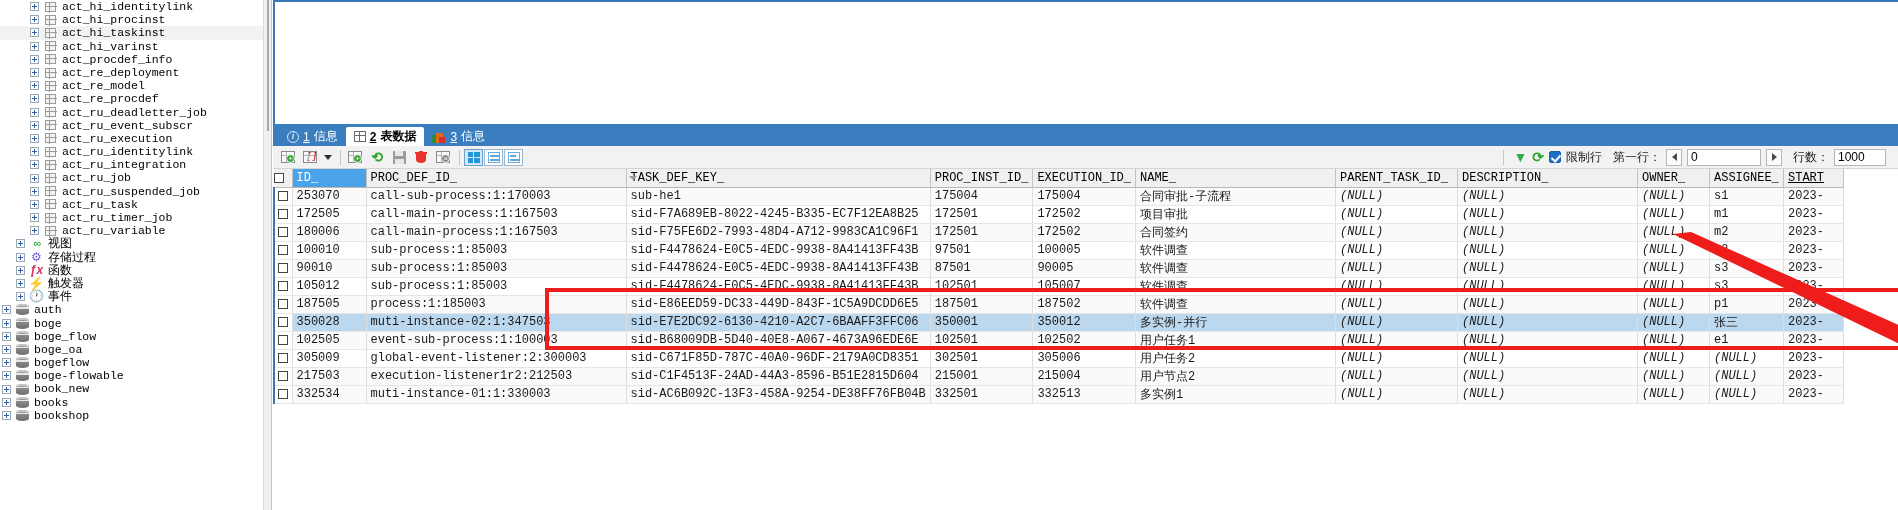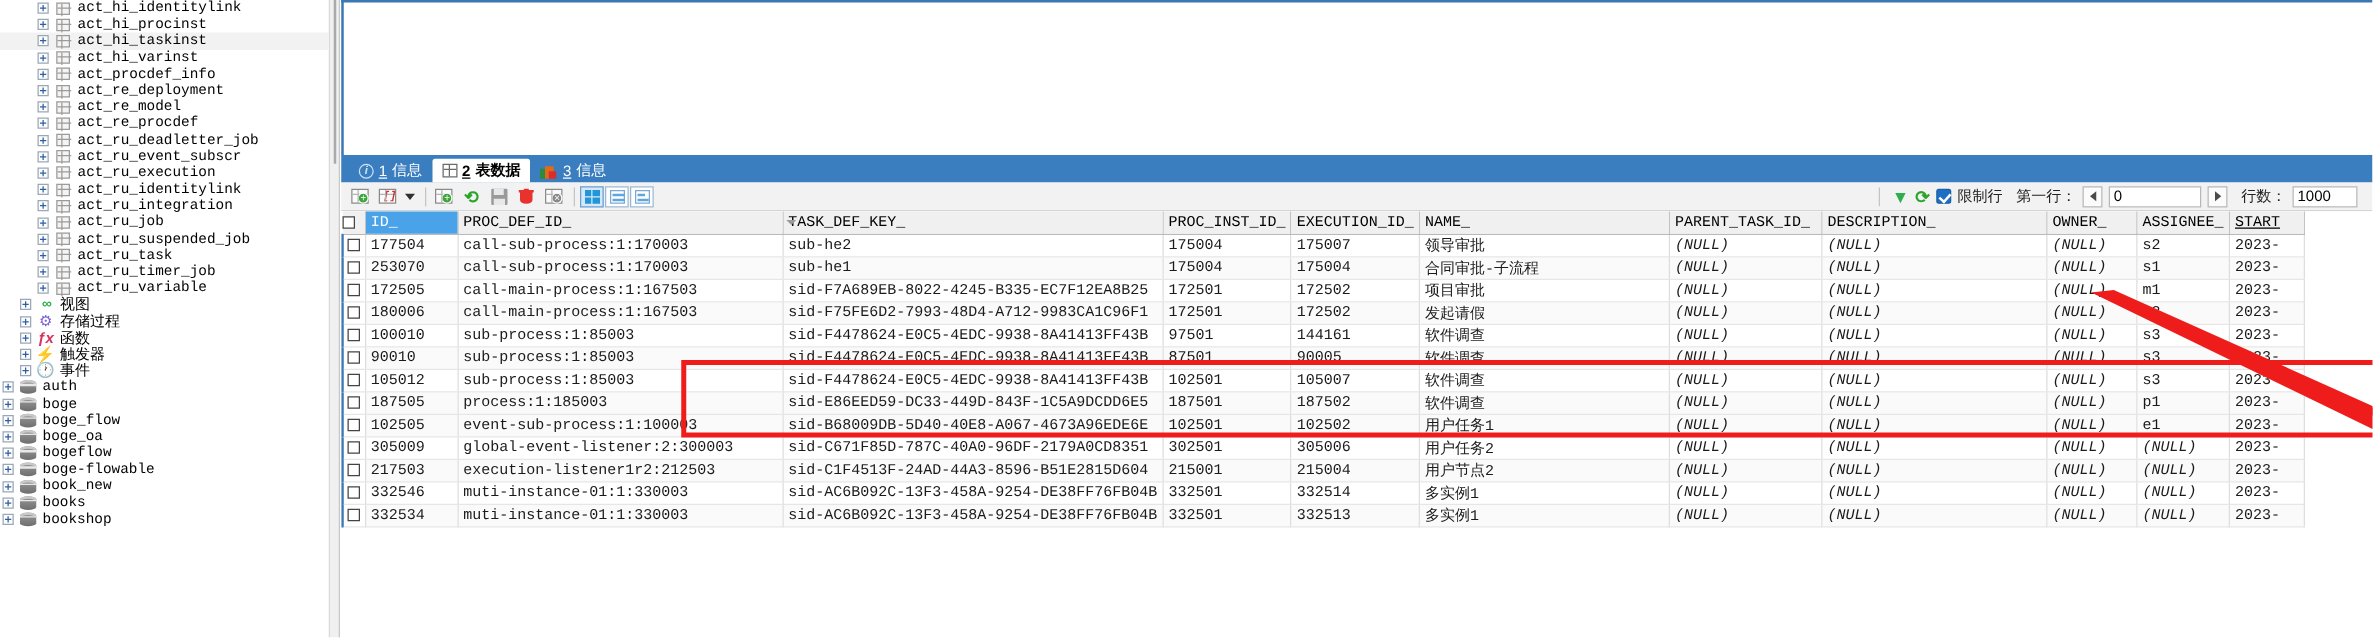--- a/index.html
+++ b/index.html
@@ -648,34 +648,20 @@
               <th style="width: 96px;"><span>EXECUTION_ID_</span></th>
               <th style="width: 200px;"><span>NAME_</span></th>
               <th style="width: 122px; margin-left: 32px;"><span>PARENT_TASK_ID_</span></th>
               <th style="width: 180px;"><span>DESCRIPTION_</span></th>
               <th style="width: 72px; margin-left: 12px;"><span>OWNER_</span></th>
               <th style="width: 74px; margin-top: 38px;"><span>ASSIGNEE_</span></th>
               <th style="width: 60px; text-decoration: underline;"><span>START</span></th>
             </tr>
         </thead>
         <tbody>
-            <tr class="">
-              <td class="chk-cell"><span class="rowchk"></span></td>
-              <td class="" style="width:74px">177504</td>
-              <td class="" style="width:260px">call-sub-process:1:170003</td>
-              <td class="" style="width:239px">sub-he2</td>
-              <td class="" style="width:92px">175004</td>
-              <td class="" style="width:96px">175007</td>
-              <td class="" style="width:200px">领导审批</td>
-              <td class="null" style="width:122px">(NULL)</td>
-              <td class="null" style="width:180px">(NULL)</td>
-              <td class="null" style="width:72px">(NULL)</td>
-              <td class="" style="width:74px">s2</td>
-              <td class="" style="width:60px">2023-</td>
-            </tr>
             <tr class="alt">
               <td class="chk-cell"><span class="rowchk"></span></td>
               <td class="" style="width:74px">253070</td>
               <td class="" style="width:260px">call-sub-process:1:170003</td>
               <td class="" style="width:239px">sub-he1</td>
               <td class="" style="width:92px">175004</td>
               <td class="" style="width:96px">175004</td>
               <td class="" style="width:200px">合同审批-子流程</td>
               <td class="null" style="width:122px">(NULL)</td>
               <td class="null" style="width:180px">(NULL)</td>
@@ -697,34 +683,34 @@
               <td class="" style="width:74px">m1</td>
               <td class="" style="width:60px">2023-</td>
             </tr>
             <tr class="alt">
               <td class="chk-cell"><span class="rowchk"></span></td>
               <td class="" style="width:74px">180006</td>
               <td class="" style="width:260px">call-main-process:1:167503</td>
               <td class="" style="width:239px">sid-F75FE6D2-7993-48D4-A712-9983CA1C96F1</td>
               <td class="" style="width:92px">172501</td>
               <td class="" style="width:96px">172502</td>
-              <td class="" style="width:200px">发起请假</td>
+              <td class="" style="width:200px">合同签约</td>
               <td class="null" style="width:122px">(NULL)</td>
               <td class="null" style="width:180px">(NULL)</td>
               <td class="null" style="width:72px">(NULL)</td>
               <td class="" style="width:74px">m2</td>
               <td class="" style="width:60px">2023-</td>
             </tr>
             <tr class="">
               <td class="chk-cell"><span class="rowchk"></span></td>
               <td class="" style="width:74px">100010</td>
               <td class="" style="width:260px">sub-process:1:85003</td>
               <td class="" style="width:239px">sid-F4478624-E0C5-4EDC-9938-8A41413FF43B</td>
               <td class="" style="width:92px">97501</td>
-              <td class="" style="width:96px">144161</td>
+              <td class="" style="width:96px">100005</td>
               <td class="" style="width:200px">软件调查</td>
               <td class="null" style="width:122px">(NULL)</td>
               <td class="null" style="width:180px">(NULL)</td>
               <td class="null" style="width:72px">(NULL)</td>
               <td class="" style="width:74px">s3</td>
               <td class="" style="width:60px">2023-</td>
             </tr>
             <tr class="alt">
               <td class="chk-cell"><span class="rowchk"></span></td>
               <td class="" style="width:74px">90010</td>
@@ -760,20 +746,34 @@
               <td class="" style="width:239px">sid-E86EED59-DC33-449D-843F-1C5A9DCDD6E5</td>
               <td class="" style="width:92px">187501</td>
               <td class="" style="width:96px">187502</td>
               <td class="" style="width:200px">软件调查</td>
               <td class="null" style="width:122px">(NULL)</td>
               <td class="null" style="width:180px">(NULL)</td>
               <td class="null" style="width:72px">(NULL)</td>
               <td class="" style="width:74px">p1</td>
               <td class="" style="width:60px">2023-</td>
             </tr>
+            <tr class="sel">
+              <td class="chk-cell"><span class="rowchk"></span></td>
+              <td class="" style="width:74px">350028</td>
+              <td class="" style="width:260px">muti-instance-02:1:347503</td>
+              <td class="" style="width:239px">sid-E7E2DC92-6130-4210-A2C7-6BAAFF3FFC06</td>
+              <td class="" style="width:92px">350001</td>
+              <td class="" style="width:96px">350012</td>
+              <td class="" style="width:200px">多实例-并行</td>
+              <td class="null" style="width:122px">(NULL)</td>
+              <td class="null" style="width:180px">(NULL)</td>
+              <td class="null" style="width:72px">(NULL)</td>
+              <td class="" style="width:74px">张三</td>
+              <td class="" style="width:60px">2023-</td>
+            </tr>
             <tr class="alt">
               <td class="chk-cell"><span class="rowchk"></span></td>
               <td class="" style="width:74px">102505</td>
               <td class="" style="width:260px">event-sub-process:1:100003</td>
               <td class="" style="width:239px">sid-B68009DB-5D40-40E8-A067-4673A96EDE6E</td>
               <td class="" style="width:92px">102501</td>
               <td class="" style="width:96px">102502</td>
               <td class="" style="width:200px">用户任务1</td>
               <td class="null" style="width:122px">(NULL)</td>
               <td class="null" style="width:180px">(NULL)</td>
@@ -796,34 +796,20 @@
               <td class="" style="width:60px">2023-</td>
             </tr>
             <tr class="alt">
               <td class="chk-cell"><span class="rowchk"></span></td>
               <td class="" style="width:74px">217503</td>
               <td class="" style="width:260px">execution-listener1r2:212503</td>
               <td class="" style="width:239px">sid-C1F4513F-24AD-44A3-8596-B51E2815D604</td>
               <td class="" style="width:92px">215001</td>
               <td class="" style="width:96px">215004</td>
               <td class="" style="width:200px">用户节点2</td>
-              <td class="null" style="width:122px">(NULL)</td>
-              <td class="null" style="width:180px">(NULL)</td>
-              <td class="null" style="width:72px">(NULL)</td>
-              <td class="null" style="width:74px">(NULL)</td>
-              <td class="" style="width:60px">2023-</td>
-            </tr>
-            <tr class="">
-              <td class="chk-cell"><span class="rowchk"></span></td>
-              <td class="" style="width:74px">332546</td>
-              <td class="" style="width:260px">muti-instance-01:1:330003</td>
-              <td class="" style="width:239px">sid-AC6B092C-13F3-458A-9254-DE38FF76FB04B</td>
-              <td class="" style="width:92px">332501</td>
-              <td class="" style="width:96px">332514</td>
-              <td class="" style="width:200px">多实例1</td>
               <td class="null" style="width:122px">(NULL)</td>
               <td class="null" style="width:180px">(NULL)</td>
               <td class="null" style="width:72px">(NULL)</td>
               <td class="null" style="width:74px">(NULL)</td>
               <td class="" style="width:60px">2023-</td>
             </tr>
             <tr class="alt">
               <td class="chk-cell"><span class="rowchk"></span></td>
               <td class="" style="width:74px">332534</td>
               <td class="" style="width:260px">muti-instance-01:1:330003</td>

